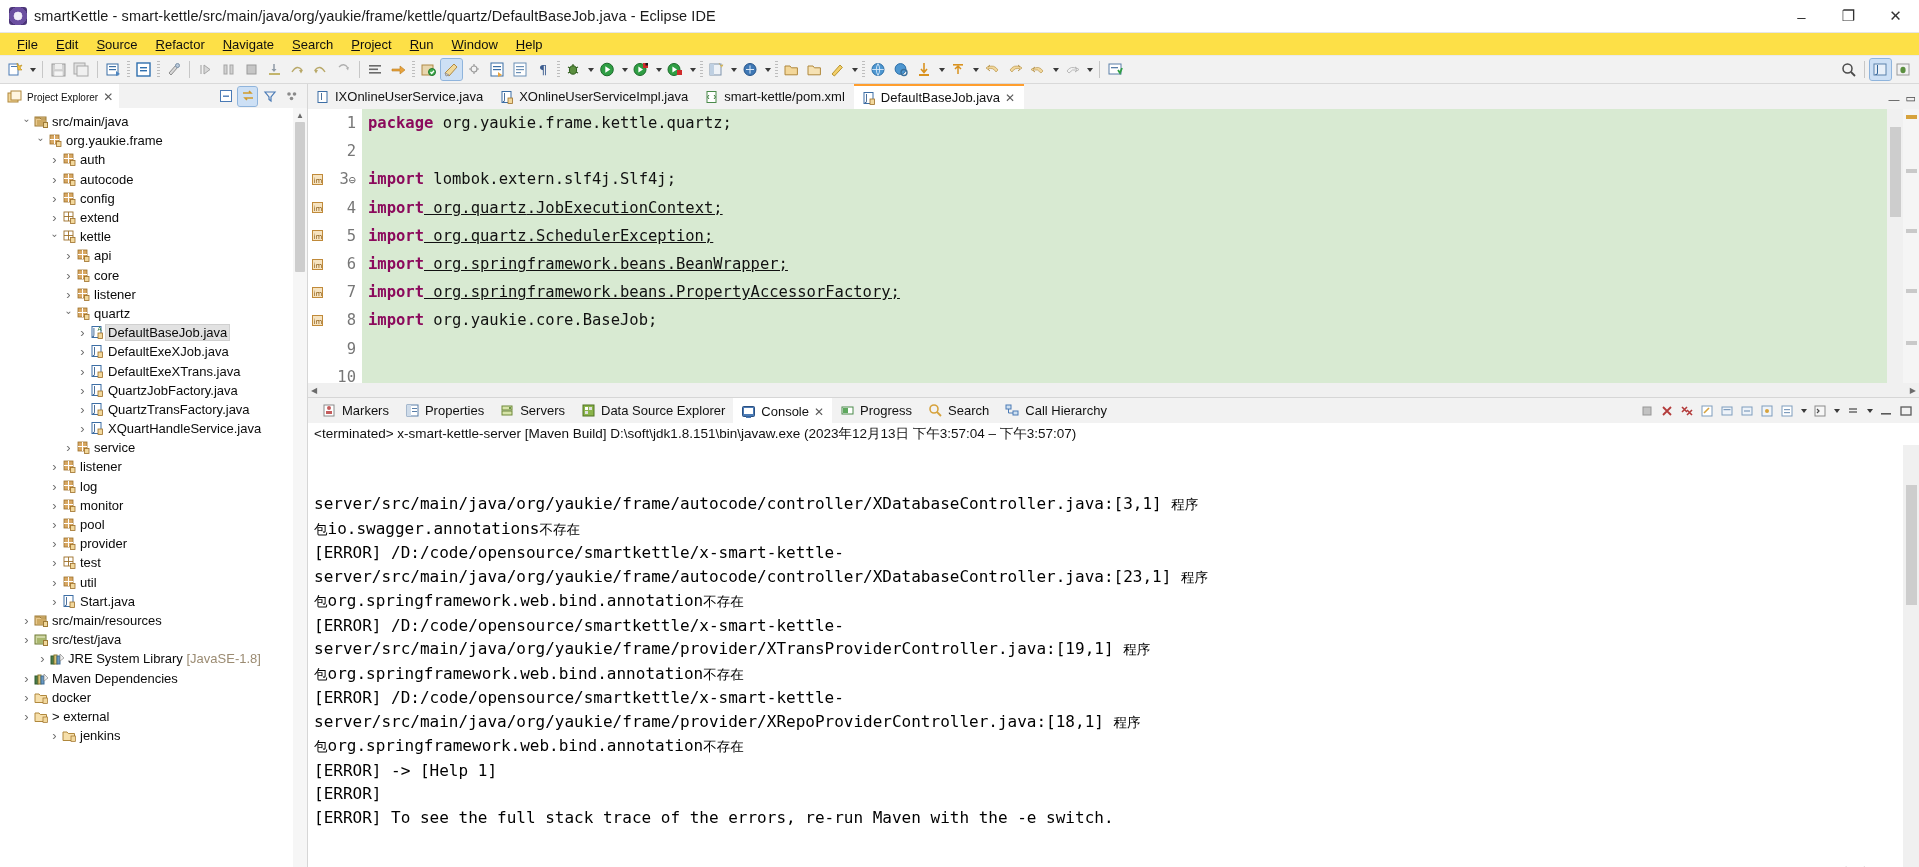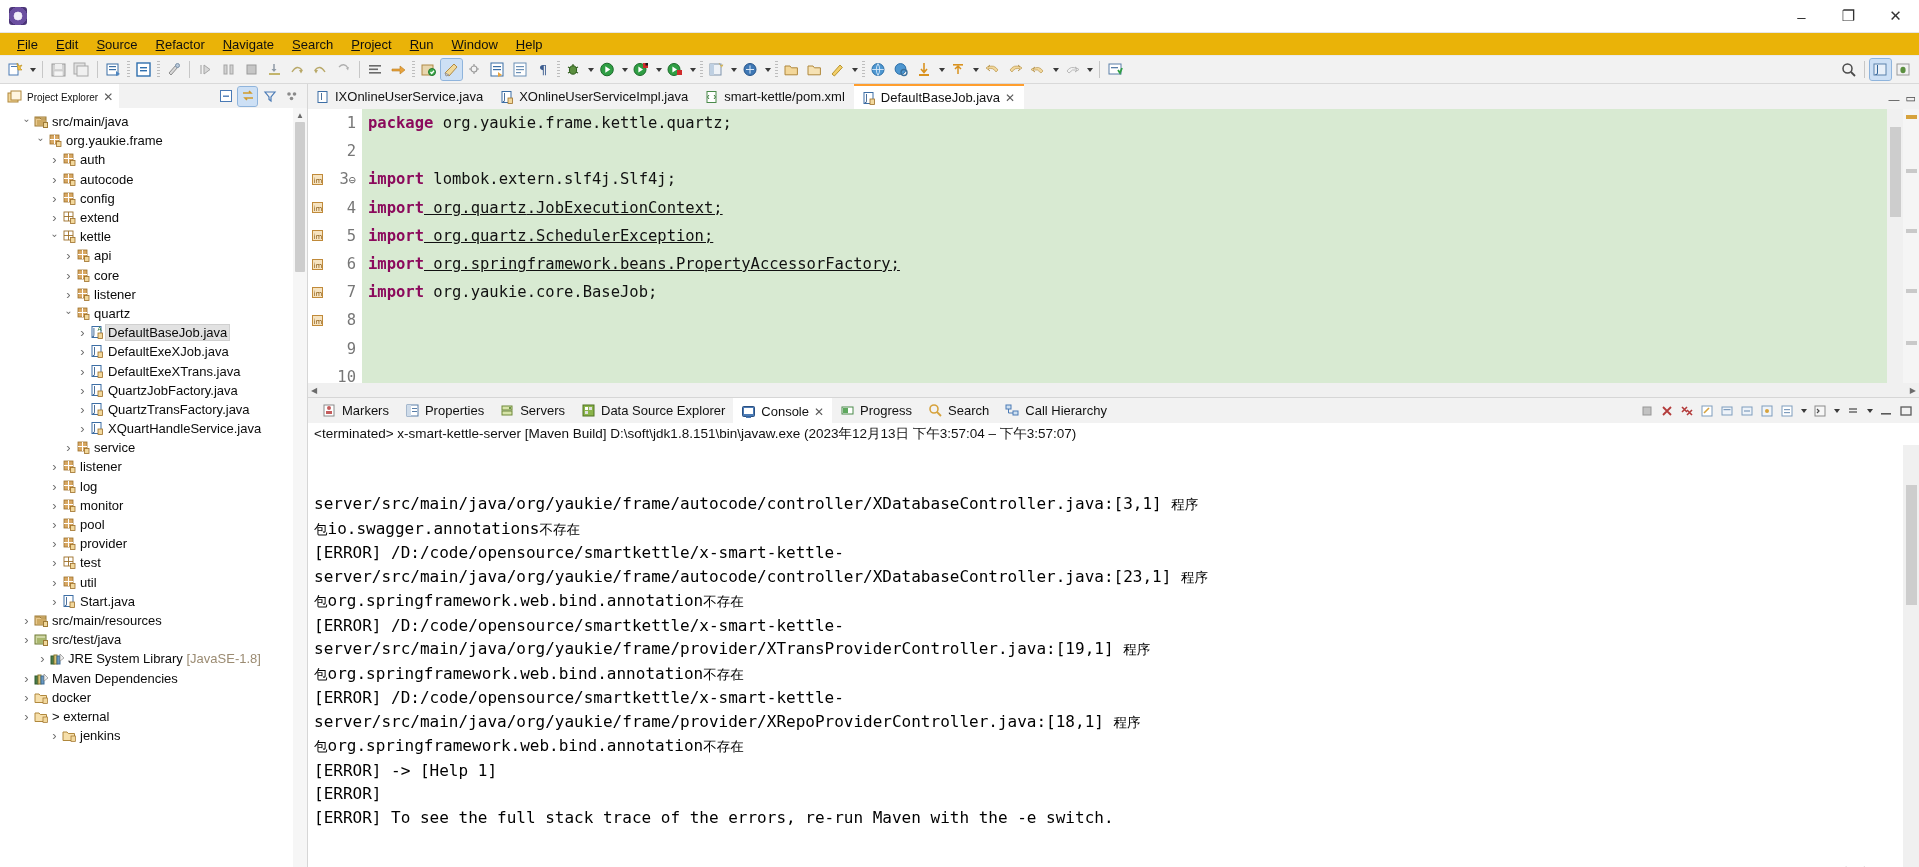--- a/index.html
+++ b/index.html
@@ -25,21 +25,21 @@
     background:#f2eef8;
   }
   #title-text{ font-size:14.5px; color:#1b1b1b; letter-spacing:.1px; }
   #winbtns{ margin-left:auto; display:flex; height:33px; }
   #winbtns div{
     width:47px;height:33px;display:flex;align-items:center;justify-content:center;
     font-size:15px;color:#333;
   }
   
   #menubar{
-    height:23px; background:#eab308; display:flex; align-items:center;
+    height:23px; background:#fde047; display:flex; align-items:center;
     padding-left:8px; border-bottom:1px solid #eaeaea;
   }
   #menubar .mi{
     padding:2px 9px; font-size:13px; color:#101010; cursor:default;
   }
   #menubar .mi u{ text-decoration:underline; }
   
   #toolbar{
     height:28px; background:#f2f2f2; display:flex; align-items:center;
     padding-left:4px; border-bottom:1px solid #d9d9d9; position:relative;
@@ -136,20 +136,21 @@
               font-family:"DejaVu Sans", sans-serif; }
   
   #marker-strip{ width:16px; background:#f5f5f5; position:relative; }
   .mk{ position:absolute; right:2px; width:11px; height:4px; }
 </style>
 </head>
 <body>
 
 <div id="titlebar">
   <div class="app-icon"></div>
+  <div id="title-text">smartKettle - smart-kettle/src/main/java/org/yaukie/frame/kettle/quartz/DefaultBaseJob.java - Eclipse IDE</div>
   <div id="winbtns">
     <div>–</div>
     <div>❐</div>
     <div class="close">✕</div>
   </div>
 </div>
 
 <div id="menubar">
   <div class="mi"><u>F</u>ile</div>
   <div class="mi"><u>E</u>dit</div>
@@ -960,20 +961,21 @@
             <div class="gn">8</div>
             <div class="gn">9</div>
             <div class="gn">10</div>
           </div>
         <div id="code">
             <div class="ln"><span class="kw">package</span><span class="pl"> org.yaukie.frame.kettle.quartz;</span></div>
             <div class="ln">&nbsp;</div>
             <div class="ln"><span class="kw">import</span><span class="pl"> lombok.extern.slf4j.Slf4j;</span></div>
             <div class="ln"><span class="kw">import</span><span class="pl lnk"> org.quartz</span><span class="pl lnk">.JobExecutionContext;</span></div>
             <div class="ln"><span class="kw">import</span><span class="pl lnk"> org.quartz.SchedulerException;</span></div>
+            <div class="ln"><span class="kw">import</span><span class="pl lnk"> org.springframework.beans.BeanWrapper;</span></div>
             <div class="ln"><span class="kw">import</span><span class="pl lnk"> org.springframework.beans.PropertyAccessorFactory;</span></div>
             <div class="ln"><span class="kw">import</span><span class="pl"> org.yaukie.core.BaseJob;</span></div>
             <div class="ln">&nbsp;</div>
           </div>
         <div id="code-vscroll">
           <div class="thumb"></div>
         </div>
         <div id="marker-strip">
           <div class="mk" style="top:6px;background:#d6a23c"></div>
           <div class="mk" style="top:60px;background:#c9c9c9"></div>

